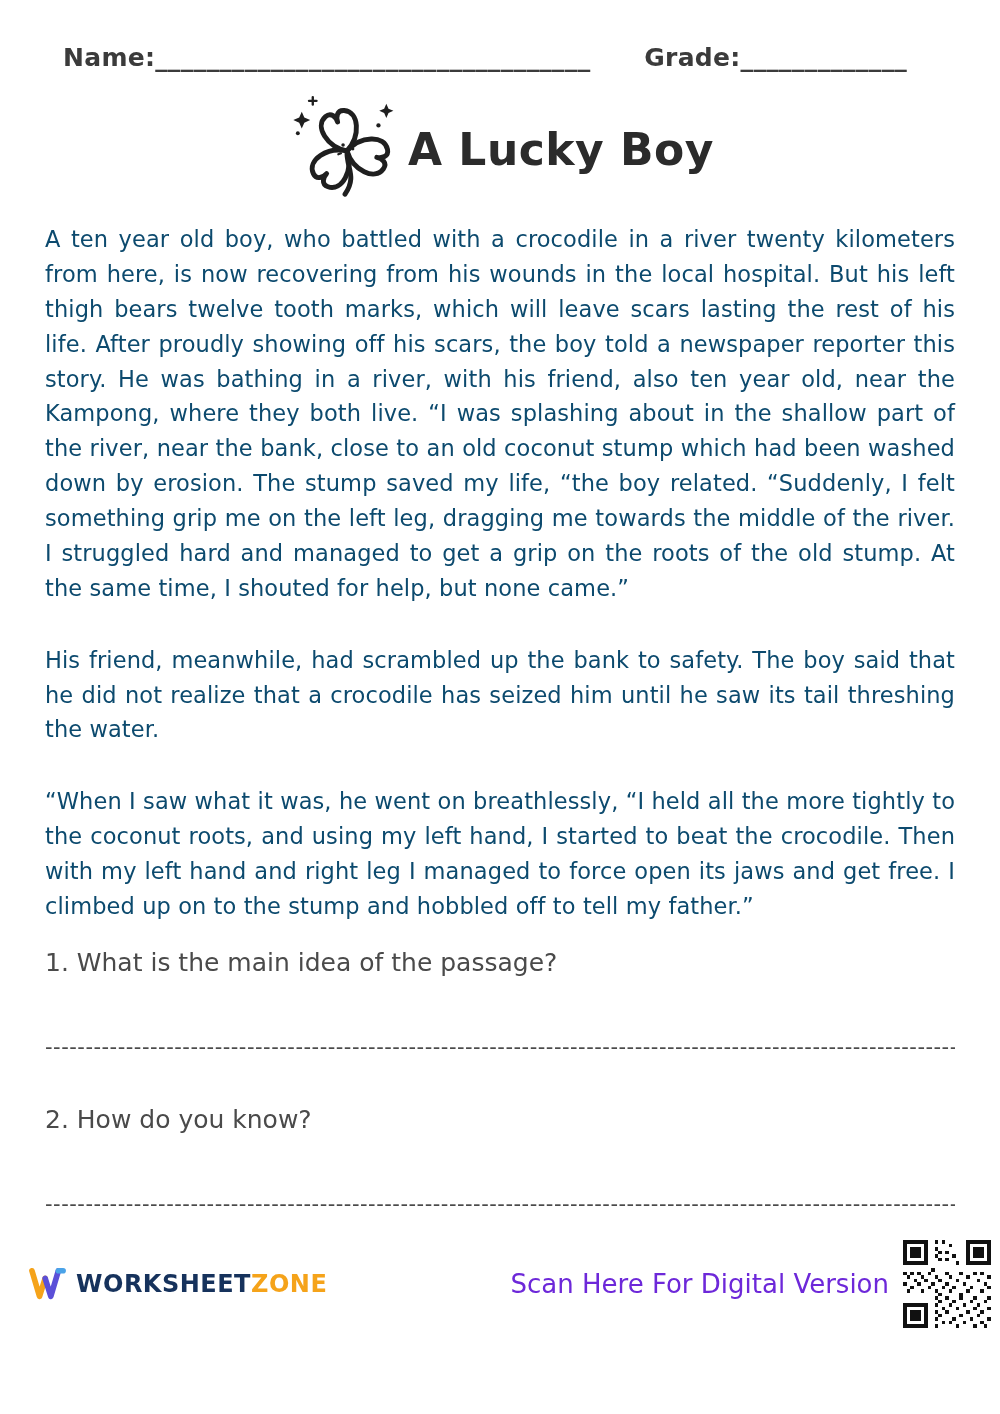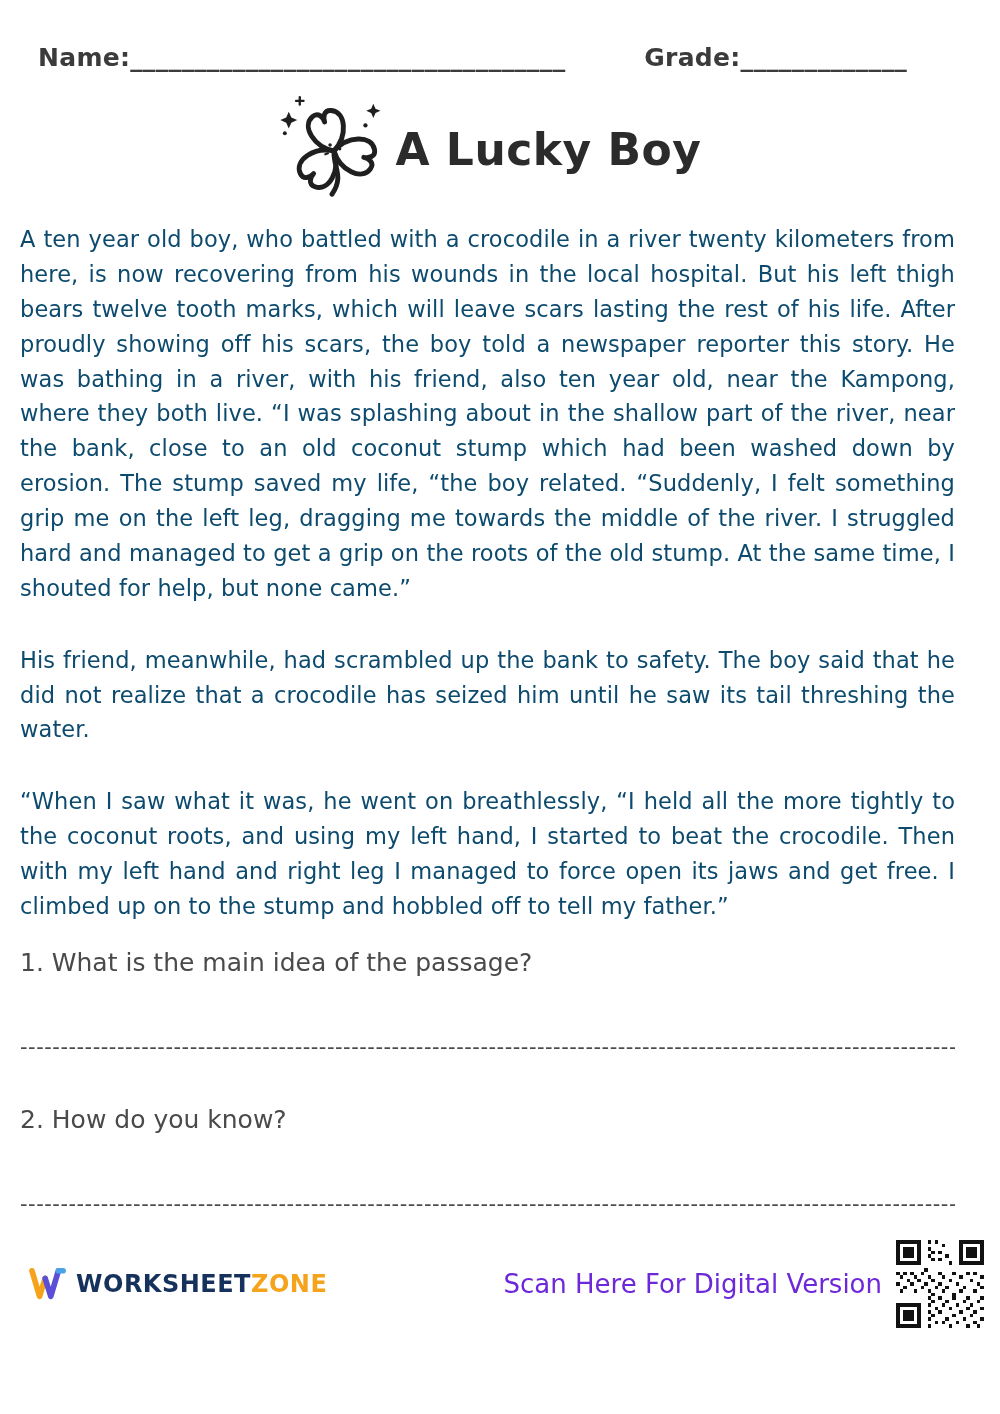--- a/index.html
+++ b/index.html
@@ -5,21 +5,21 @@
   * { margin: 0; padding: 0; box-sizing: border-box; }
   html, body { background: #ffffff; }
   .page {
     position: relative;
     width: 1000px;
     height: 1336px;
     margin: 0 auto;
     background: #ffffff;
     font-family: "DejaVu Sans", "Liberation Sans", sans-serif;
     color: #4a4a4a;
-    padding: 35px 45px 0 20px;
+    padding: 35px 45px 0 45px;
     overflow: hidden;
   }
   
   .header-row {
     display: flex;
     justify-content: space-between;
     align-items: baseline;
     margin: 8px 0 18px 18px;
     font-size: 25px;
     font-weight: 700;
@@ -80,21 +80,21 @@
     white-space: nowrap;
     overflow: hidden;
     width: 100%;
     margin: 58px 0 46px 0;
     letter-spacing: 0.5px;
   }
   
   .footer {
     position: absolute;
     left: 28px;
-    right: 16px;
+    right: 9px;
     bottom: 8px;
     display: flex;
     align-items: center;
   }
   .logo {
     display: flex;
     align-items: center;
     gap: 8px;
   }
   .logo-mark { width: 40px; height: 34px; flex: 0 0 auto; }

